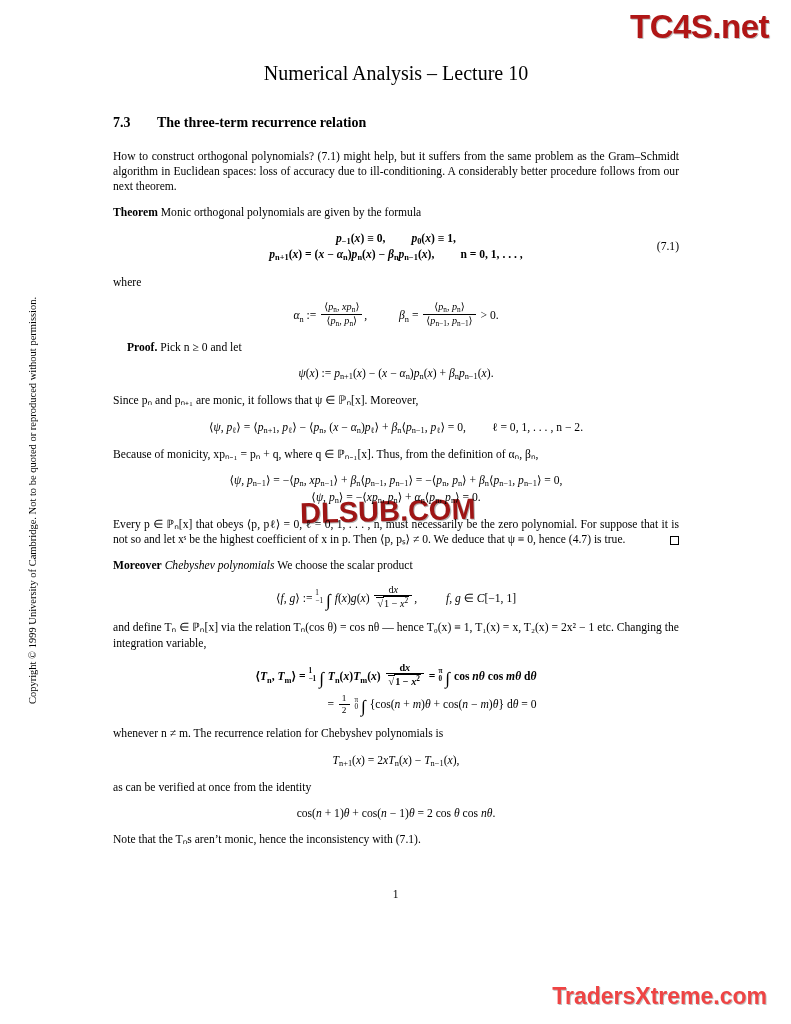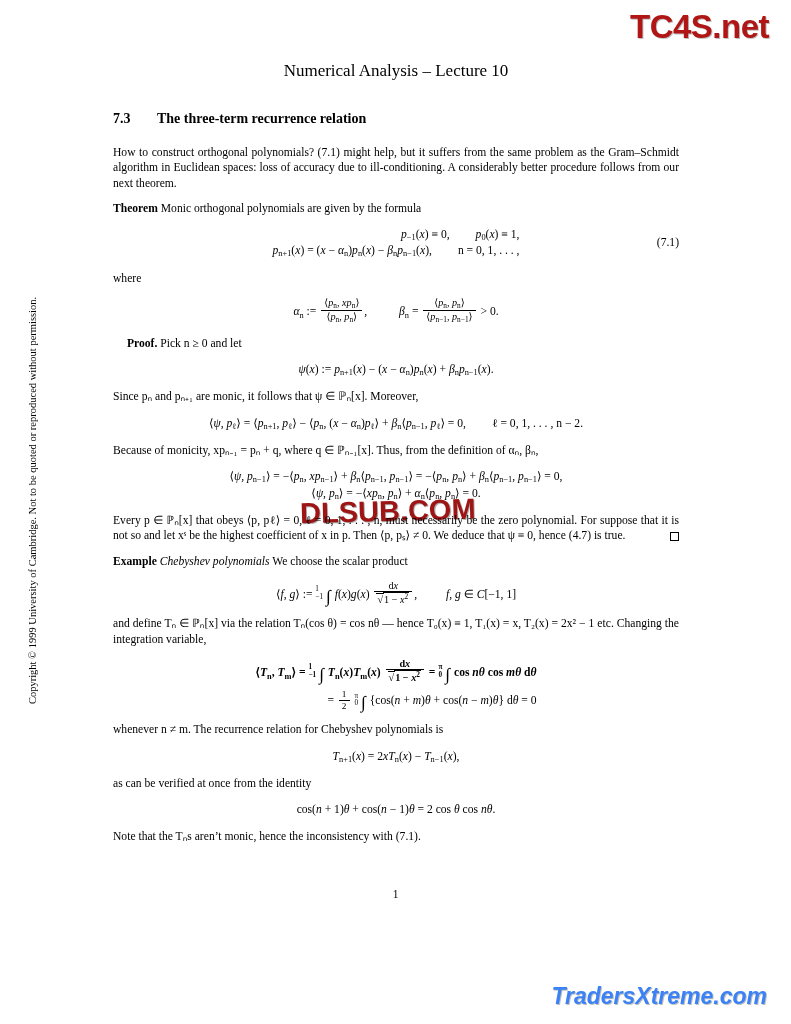--- a/index.html
+++ b/index.html
@@ -35,23 +35,22 @@
     letter-spacing: -0.5px;
     text-shadow: 1px 1px 0 rgba(0,0,0,0.25);
   }
   .wm-bottom {
     position: absolute;
     right: 24px;
     bottom: 14px;
     font-family: "Liberation Sans", sans-serif;
     font-weight: bold;
     font-size: 23px;
-    color: #3b82f6;
+    color: #ef4444;
     text-shadow: 1px 1px 0 rgba(0,0,0,0.25);
-    font-style: italic;
   }
   .wm-mid {
     position: absolute;
     left: 300px;
     top: 495px;
     font-family: "Liberation Sans", sans-serif;
     font-weight: bold;
     font-size: 29px;
     color: #9e1515;
     letter-spacing: 0px;
@@ -86,21 +85,21 @@
 
   .author-block {
     text-align: right;
     font-size: 11.4px;
     line-height: 1.35;
     margin-bottom: 22px;
   }
 
   .doc-title {
     text-align: center;
-    font-size: 17px;
+    font-size: 20px;
     margin: 0 0 28px 0;
     font-weight: normal;
   }
 
   .section-head {
     font-size: 14px;
     font-weight: bold;
     margin: 4px 0 16px 0;
   }
   .section-head .num { display: inline-block; width: 44px; }
@@ -205,21 +204,21 @@
     </div>
 
     <p class="para">How to construct orthogonal polynomials? (7.1) might help, but it suffers from the same problem as the Gram–Schmidt algorithm in Euclidean spaces: loss of accuracy due to ill-conditioning. A considerably better procedure follows from our next theorem.</p>
 
     <p class="para">
       <span class="lead">Theorem</span>
       <span>Monic orthogonal polynomials are given by the formula</span>
     </p>
 
     <div class="eq">
-      <div style="display:inline-block; text-align:right;">
+      <div style="display:inline-block; text-align:center;font-weight:bold;">
         <div><span class="mi">p</span><span class="sub">−1</span>(<span class="mi">x</span>) ≡ 0,<span class="spacer"></span><span class="mi">p</span><span class="sub">0</span>(<span class="mi">x</span>) ≡ 1,</div>
         <div><span class="mi">p</span><span class="sub">n+1</span>(<span class="mi">x</span>) = (<span class="mi">x</span> − <span class="mi">α</span><span class="sub">n</span>)<span class="mi">p</span><span class="sub">n</span>(<span class="mi">x</span>) − <span class="mi">β</span><span class="sub">n</span><span class="mi">p</span><span class="sub">n−1</span>(<span class="mi">x</span>),<span class="spacer"></span><span>n = 0, 1, . . . ,</span></div>
       </div>
       <span class="tag">(7.1)</span>
     </div>
 
     <p class="para">where</p>
 
     <div class="eq">
       <span class="mi">α</span><span class="sub">n</span> :=
@@ -252,21 +251,21 @@
         <div>⟨<span class="mi">ψ</span>, <span class="mi">p</span><span class="sub">n−1</span>⟩ = −⟨<span class="mi">p</span><span class="sub">n</span>, <span class="mi">xp</span><span class="sub">n−1</span>⟩ + <span class="mi">β</span><span class="sub">n</span>⟨<span class="mi">p</span><span class="sub">n−1</span>, <span class="mi">p</span><span class="sub">n−1</span>⟩ = −⟨<span class="mi">p</span><span class="sub">n</span>, <span class="mi">p</span><span class="sub">n</span>⟩ + <span class="mi">β</span><span class="sub">n</span>⟨<span class="mi">p</span><span class="sub">n−1</span>, <span class="mi">p</span><span class="sub">n−1</span>⟩ = 0,</div>
         <div>⟨<span class="mi">ψ</span>, <span class="mi">p</span><span class="sub">n</span>⟩ = −⟨<span class="mi">x</span><span class="mi">p</span><span class="sub">n</span>, <span class="mi">p</span><span class="sub">n</span>⟩ + <span class="mi">α</span><span class="sub">n</span>⟨<span class="mi">p</span><span class="sub">n</span>, <span class="mi">p</span><span class="sub">n</span>⟩ = 0.</div>
       </div>
     </div>
 
     <p class="para">
       <span>Every p ∈ ℙₙ[x] that obeys ⟨p, pℓ⟩ = 0, ℓ = 0, 1, . . . , n, must necessarily be the zero polynomial. For suppose that it is not so and let xˢ be the highest coefficient of x in p. Then ⟨p, pₛ⟩ ≠ 0. We deduce that ψ ≡ 0, hence (4.7) is true.</span><span class="qed"></span>
     </p>
 
     <p class="para" style="clear:both;">
-      <span class="lead">Example</span>
+      <span class="lead">Moreover</span>
       <span class="lead-i">Chebyshev polynomials</span>
       <span>We choose the scalar product</span>
     </p>
 
     <div class="eq">
       ⟨<span class="mi">f</span>, <span class="mi">g</span>⟩ :=
       <span class="lims"><span class="top">1</span><span class="bot">−1</span></span><span class="intg">∫</span>
       <span class="mi">f</span>(<span class="mi">x</span>)<span class="mi">g</span>(<span class="mi">x</span>)
       <span class="frac"><span class="num-part">d<span class="mi">x</span></span><span class="den-part"><span class="sqrt">√</span><span class="sqrt">1 − <span class="mi">x</span><span class="sup">2</span></span></span></span>,
       <span class="spacer"></span><span class="mi">f</span>, <span class="mi">g</span> ∈ <span class="mi">C</span>[−1, 1]

